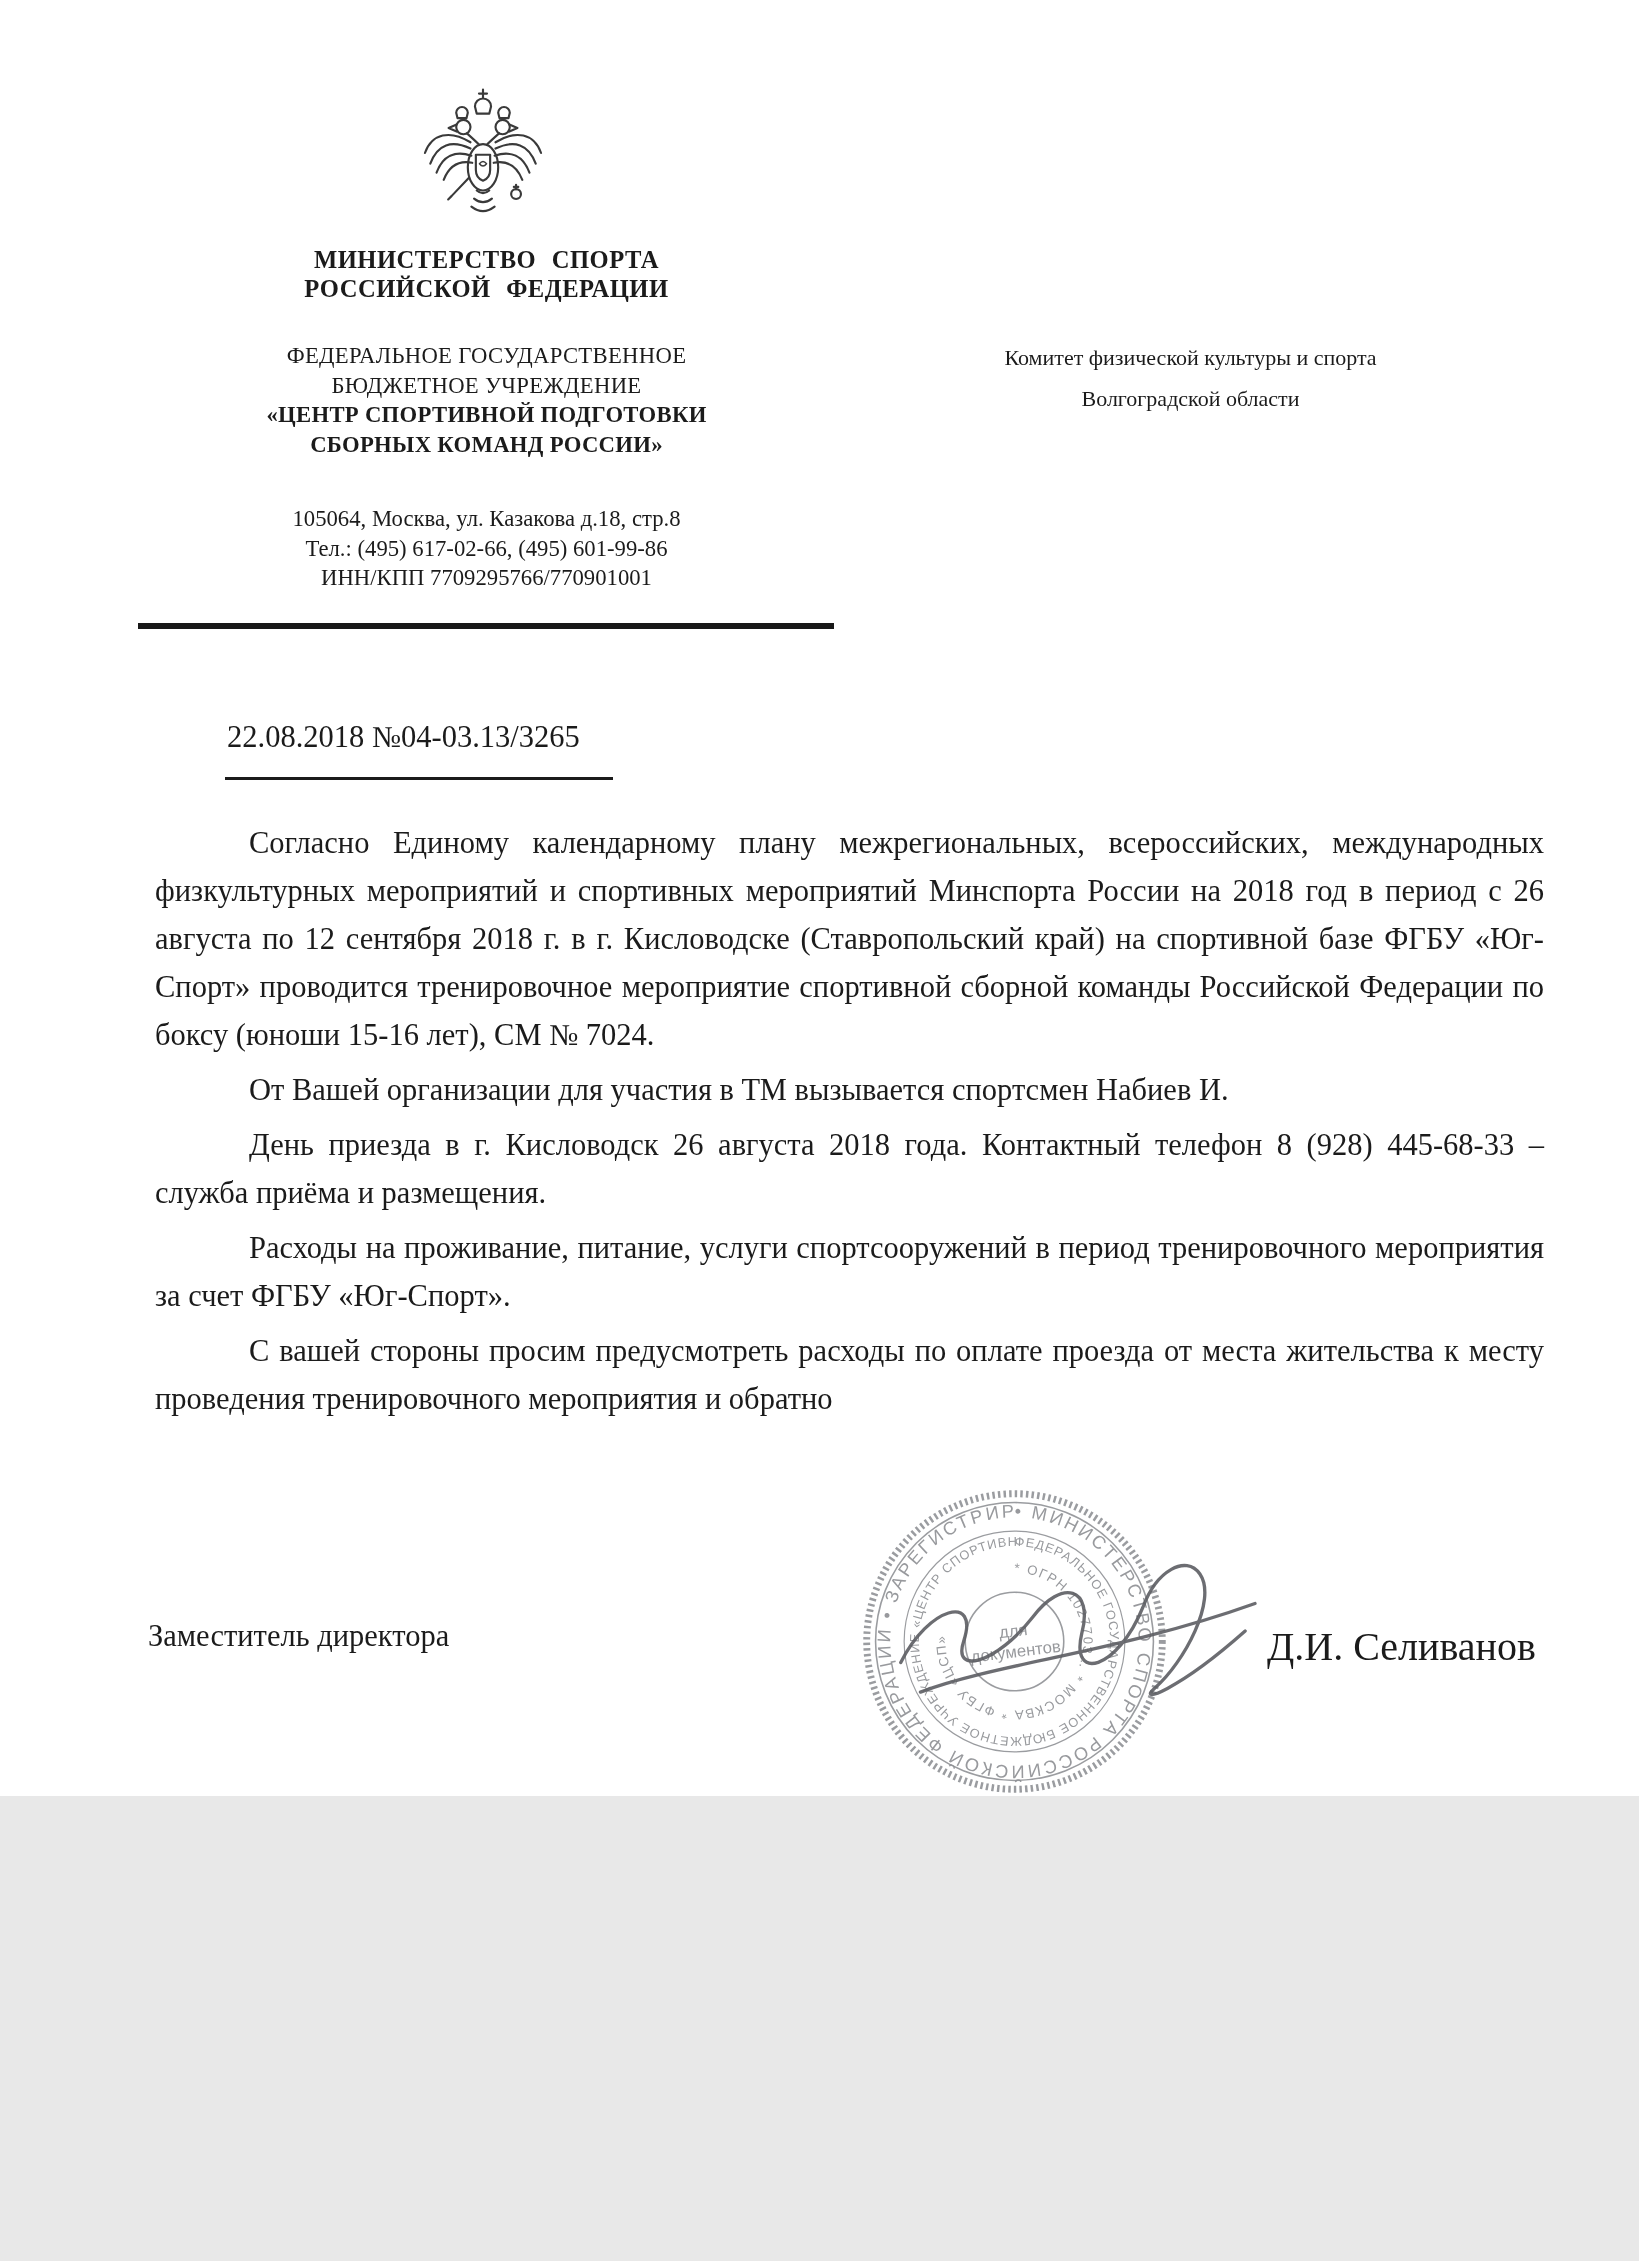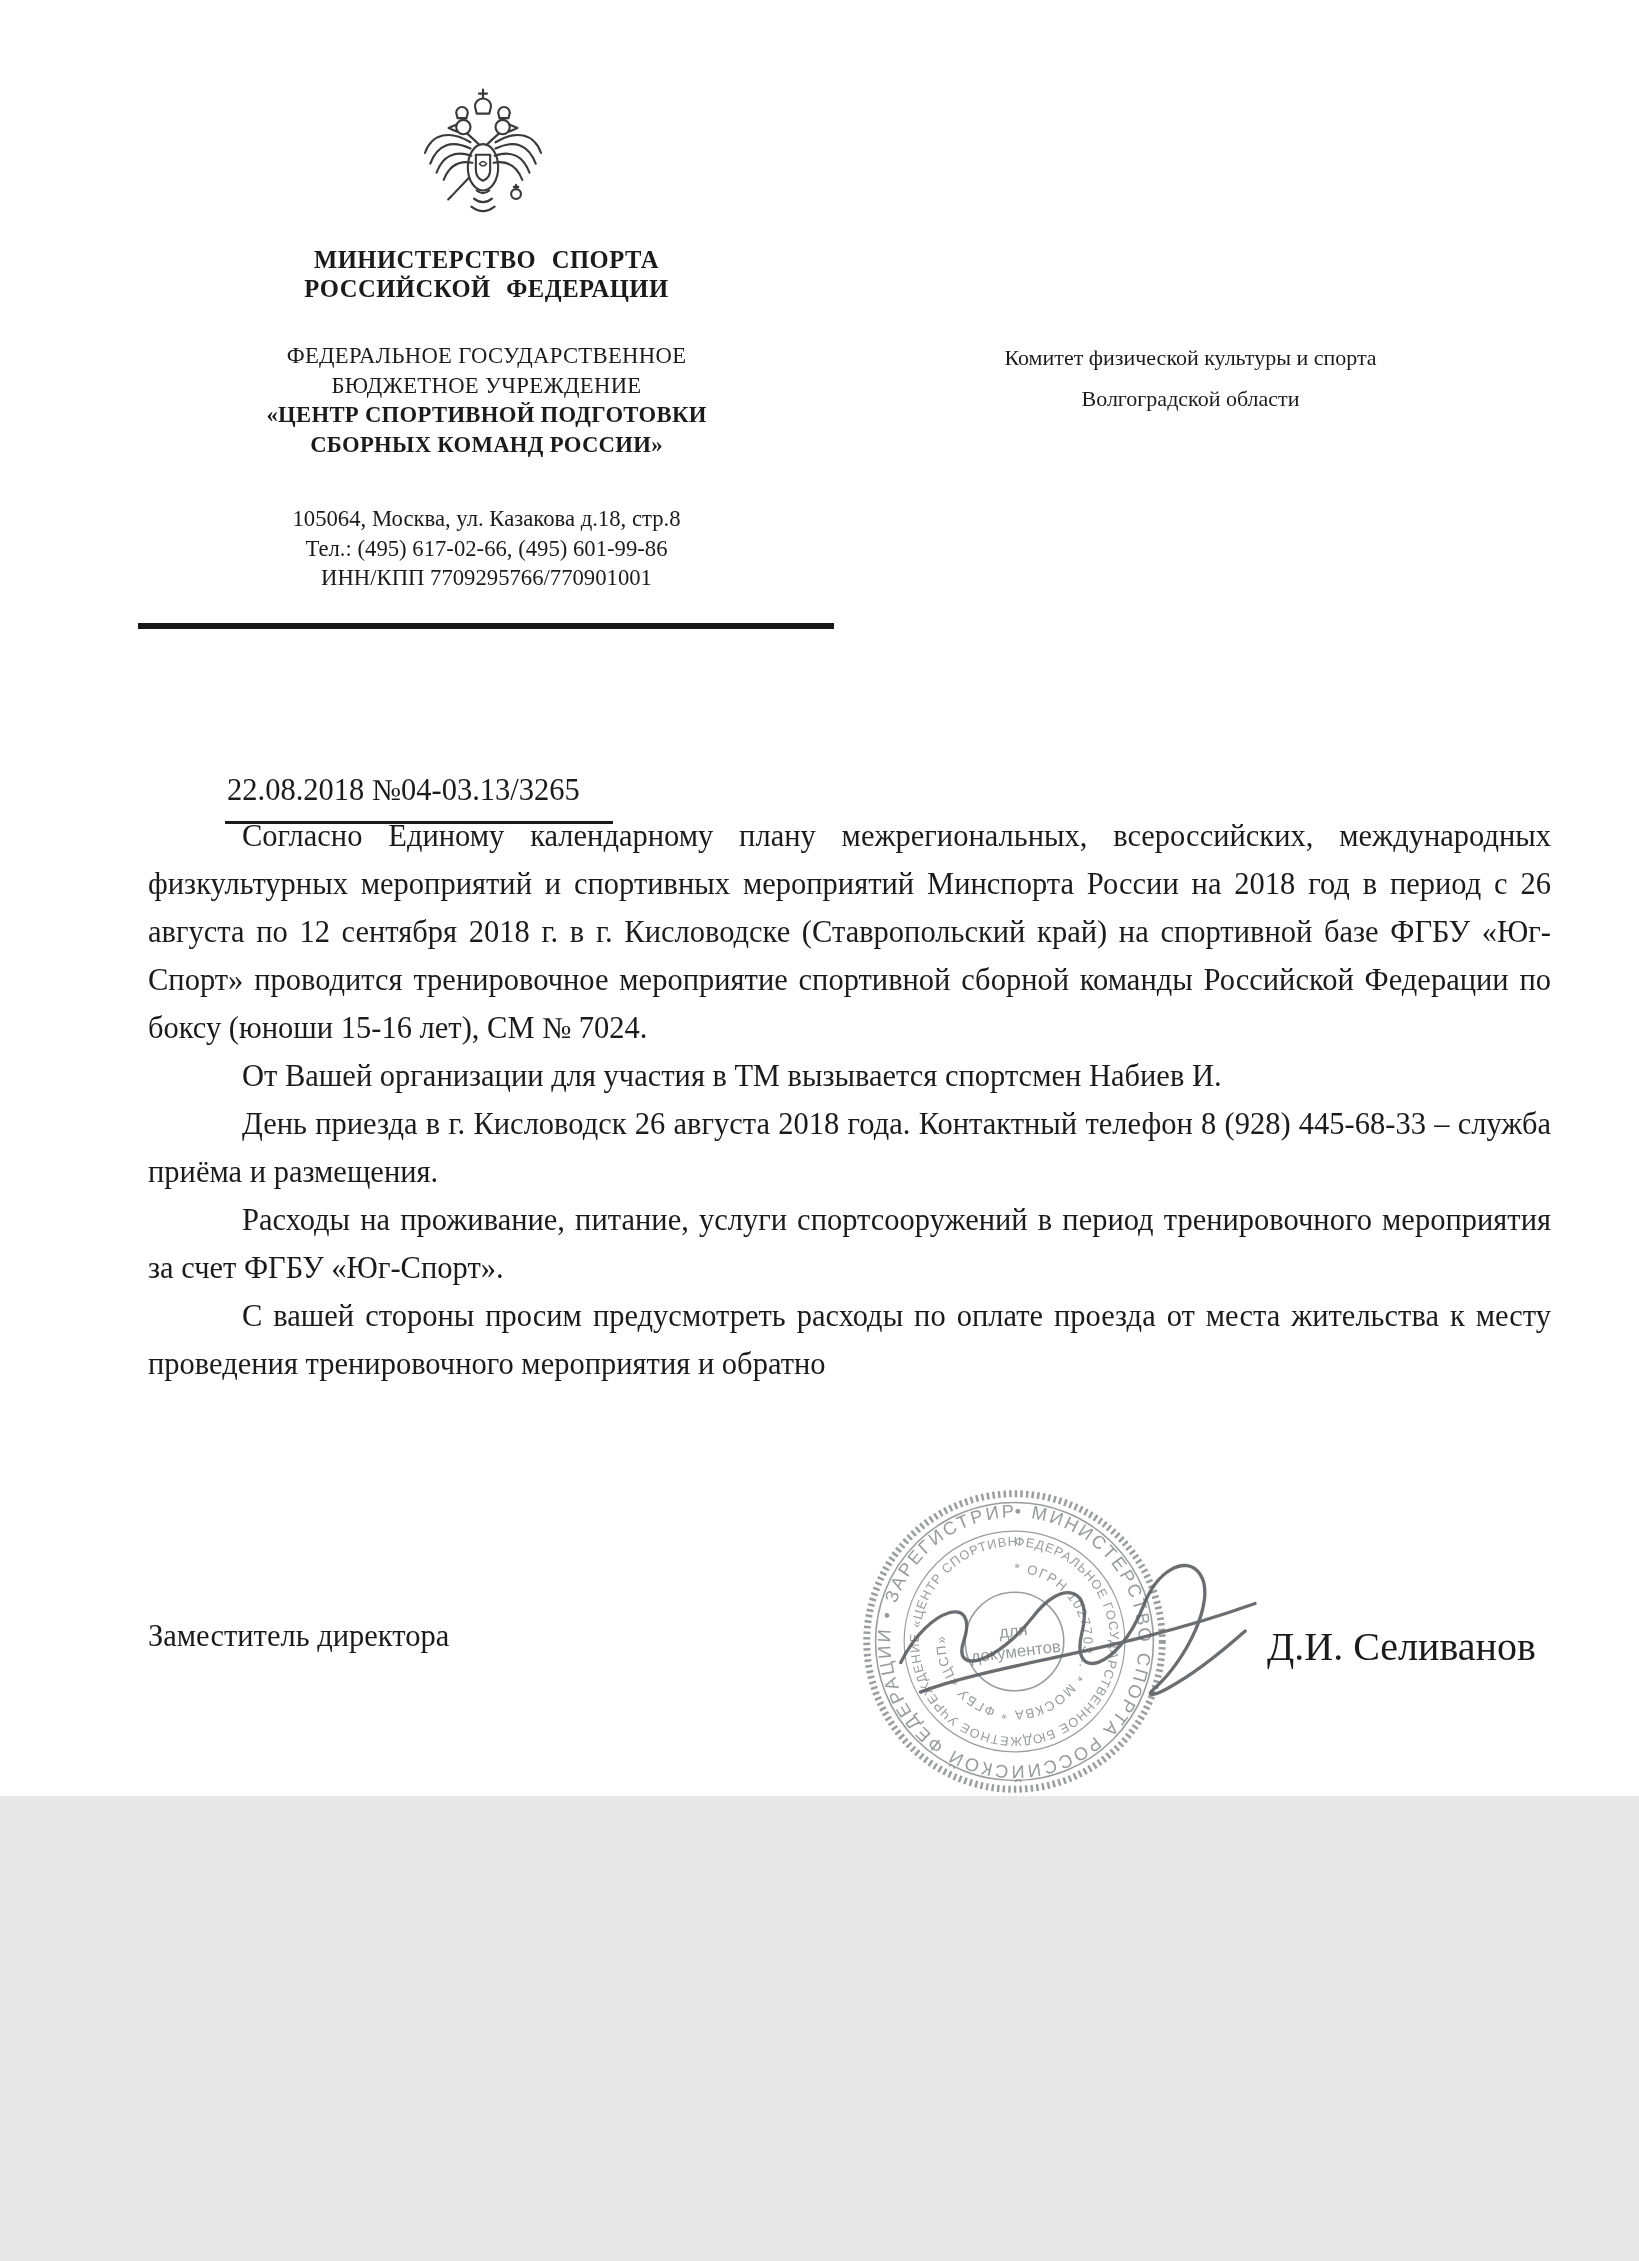--- a/index.html
+++ b/index.html
@@ -12,24 +12,24 @@
   
   .lh-col{left:138px;width:697px;text-align:center;}
   .ministry{top:246px;font-weight:bold;font-size:24.6px;line-height:28.6px;word-spacing:8.9px;letter-spacing:0.5px;}
   .org{top:341px;font-size:22.7px;line-height:29.6px;letter-spacing:0.3px;}
   .org .b{font-weight:bold;}
   .addr{top:504px;font-size:22.7px;line-height:29.6px;}
   .divider{left:138px;top:623px;width:696px;height:5.9px;background:#181818;}
   
   .addressee{left:824px;top:337px;width:733px;text-align:center;font-size:22px;line-height:41px;}
   
-  .refnum{left:225px;top:773px;font-size:30.5px;border-bottom:3px solid #1b1b1b;padding:0 33px 13px 2px;}
+  .refnum{left:225px;top:720px;font-size:30.5px;border-bottom:3px solid #1b1b1b;padding:0 33px 22px 2px;}
   
   .body{left:148px;top:812px;width:1403px;font-size:30.5px;line-height:48px;text-align:justify;}
-  .body p{margin:0;text-indent:94px;}
+  .body p{margin:7px;text-indent:94px;}
   
   .sig-label{left:148px;top:1619px;font-size:30.5px;}
   .sig-name{left:1267px;top:1623px;font-size:40px;}
   
   .executor{left:148px;top:1931px;font-size:22.7px;line-height:30.5px;}
   
   .postal{left:1233px;top:2063px;color:#a6a6a6;font-family:"Liberation Mono","DejaVu Sans Mono",monospace;text-align:center;transform:rotate(-1deg);}
   .postal .l1{font-size:28.6px;letter-spacing:8.9px;}
   .postal .l2{font-size:20.7px;letter-spacing:7.9px;margin-top:5.9px;}
   svg{display:block;}

